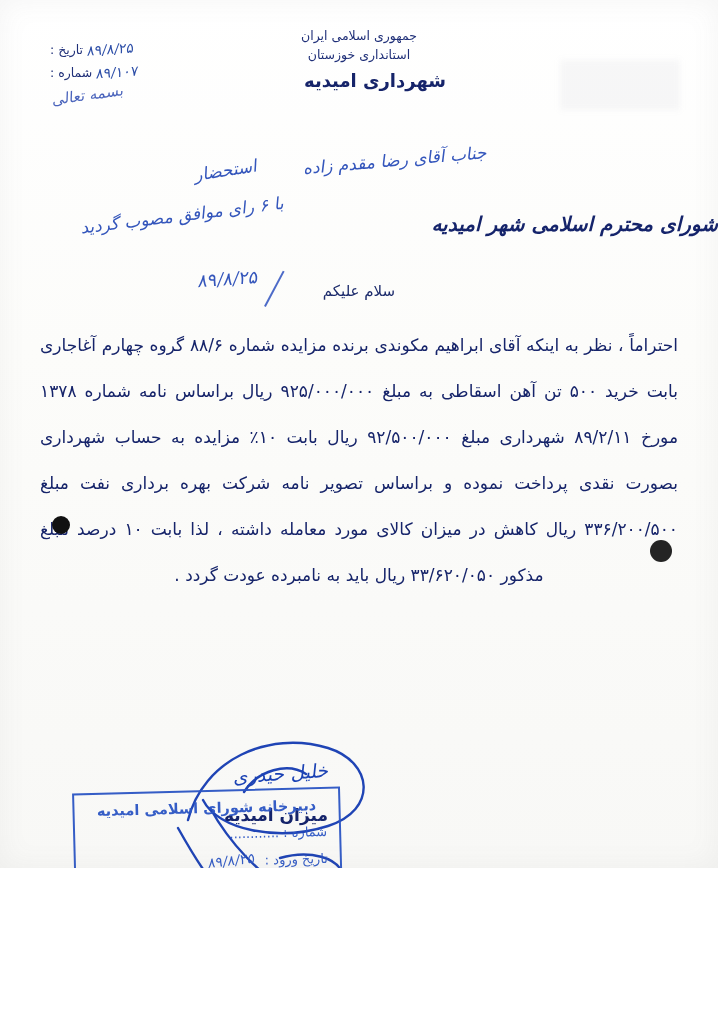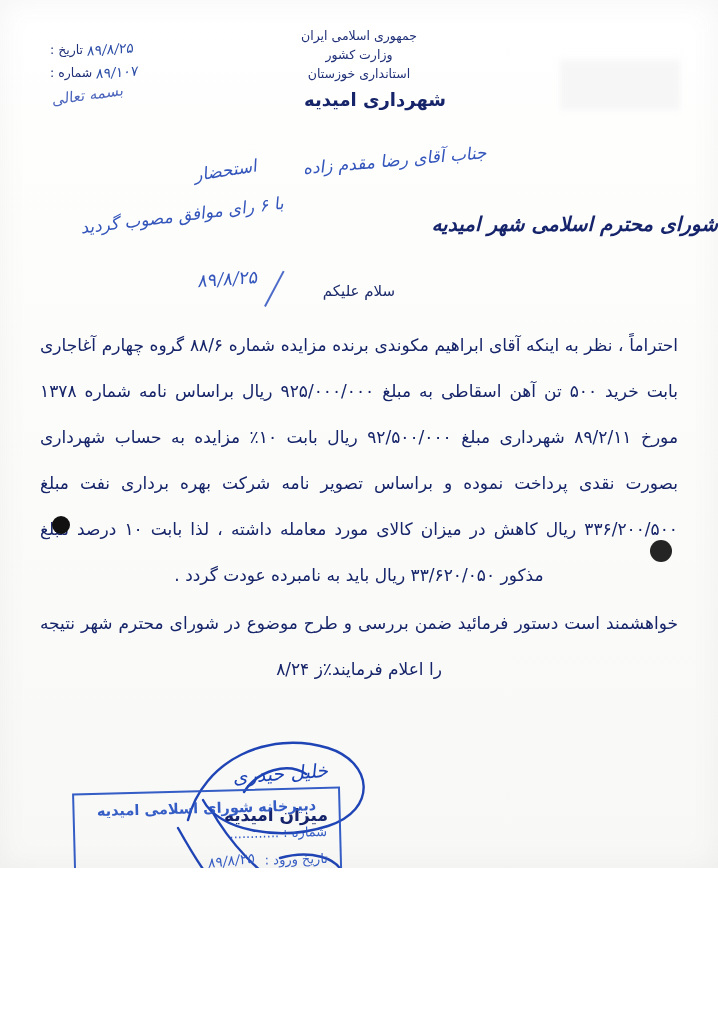--- a/index.html
+++ b/index.html
@@ -264,21 +264,20 @@
 </head>
 <body>
 
 <div class="page">
   <div class="paper-tone"></div>
   <div class="bleed bleed-1"></div>
   <div class="bleed bleed-2"></div>
 
   <div class="letterhead">
     <div class="lh-line">جمهوری اسلامی ایران</div>
-    <div class="lh-line">وزارت کشور</div>
     <div class="lh-line">استانداری خوزستان</div>
     <div class="lh-org">شهرداری امیدیه</div>
   </div>
 
   <div class="bismillah">بسمه تعالی</div>
 
   <div class="meta-block">
     <div class="meta-row">
       <span class="meta-hand">۸۹/۸/۲۵</span>
       <span class="meta-label">تاریخ :</span>
@@ -293,21 +292,20 @@
   <div class="hand hand-note-2">استحضار</div>
   <div class="hand hand-note-3">با ۶ رای موافق مصوب گردید</div>
   <div class="hand hand-note-4">۸۹/۸/۲۵</div>
   <div class="hand-slash"></div>
 
   <div class="addressee">شورای محترم اسلامی شهر امیدیه</div>
   <div class="salutation">سلام علیکم</div>
 
   <div class="body">
     <p>احتراماً ، نظر به اینکه آقای ابراهیم مکوندی برنده مزایده شماره ۸۸/۶ گروه چهارم آغاجاری بابت خرید ۵۰۰ تن آهن اسقاطی به مبلغ ۹۲۵/۰۰۰/۰۰۰ ریال براساس نامه شماره ۱۳۷۸ مورخ ۸۹/۲/۱۱ شهرداری مبلغ ۹۲/۵۰۰/۰۰۰ ریال بابت ۱۰٪ مزایده به حساب شهرداری بصورت نقدی پرداخت نموده و براساس تصویر نامه شرکت بهره برداری نفت مبلغ ۳۳۶/۲۰۰/۵۰۰ ریال کاهش در میزان کالای مورد معامله داشته ، لذا بابت ۱۰ درصد مبلغ مذکور ۳۳/۶۲۰/۰۵۰ ریال باید به نامبرده عودت گردد .</p>
-    <p>خواهشمند است دستور فرمائید ضمن بررسی و طرح موضوع در شورای محترم شهر نتیجه را اعلام فرمایند٪ز ۸/۲۴</p>
   </div>
 
   <div class="blob blob-1"></div>
   <div class="blob blob-2"></div>
   <div class="blob blob-3"></div>
 
   <svg class="signature-svg" viewBox="0 0 270 220">
     <g fill="none" stroke="#1f44b5" stroke-width="2.4" stroke-linecap="round">
       <path d="M40,120 C55,60 120,30 180,48 C225,62 230,110 180,126 C130,142 70,130 55,100"></path>
       <path d="M62,108 C80,140 110,176 150,196 C175,208 200,200 196,178 C192,156 160,150 132,158"></path>

